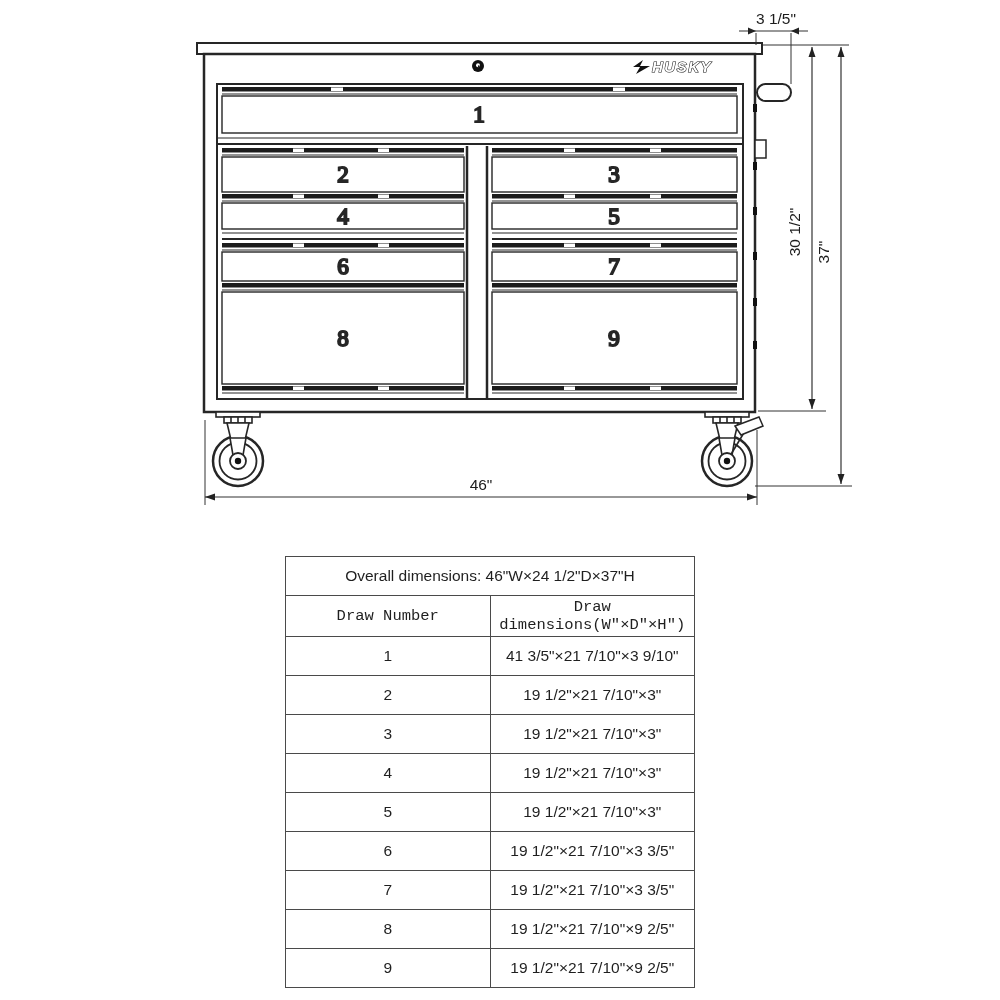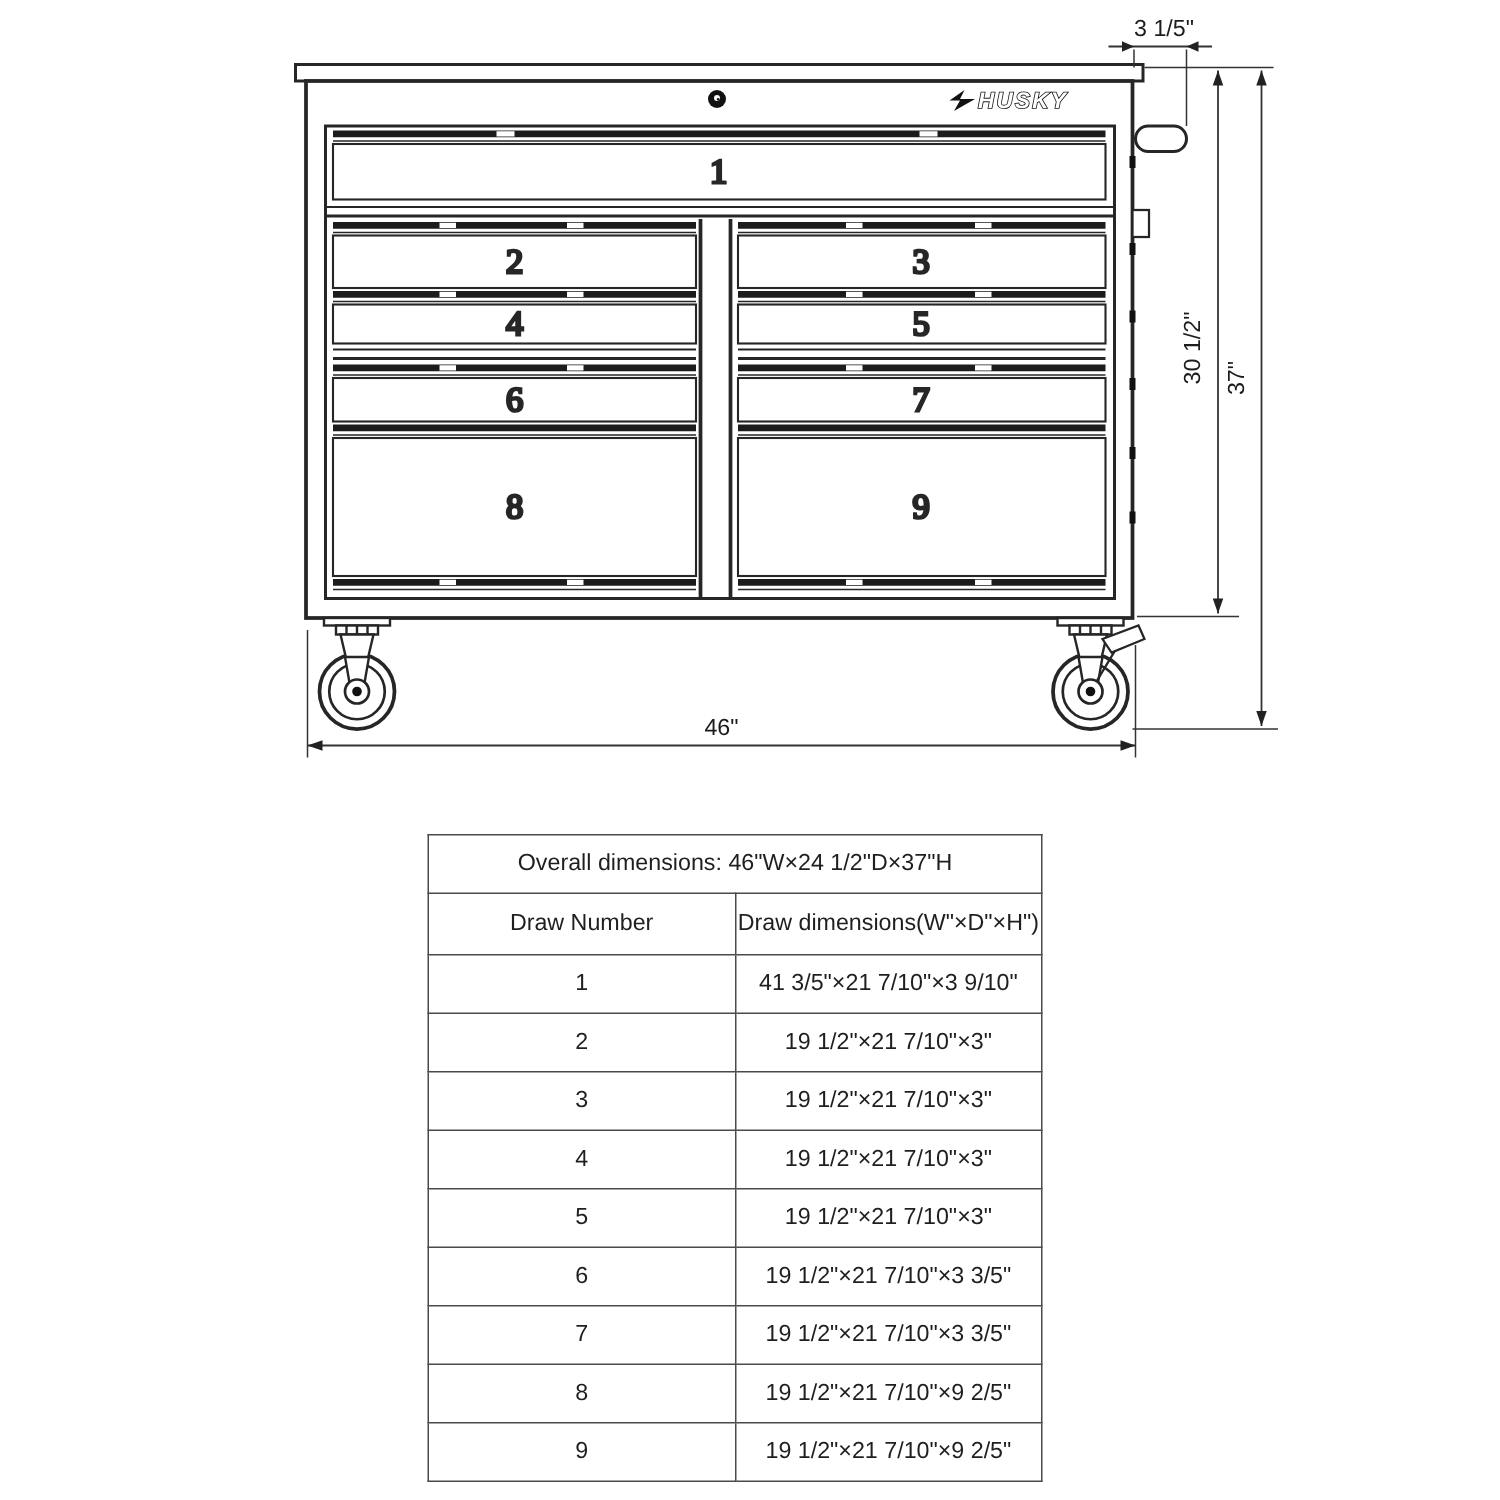--- a/index.html
+++ b/index.html
@@ -4,21 +4,21 @@
 <style>
   html,body{margin:0;padding:0;background:#ffffff;}
   body{width:1000px;height:1000px;position:relative;font-family:"Liberation Sans",sans-serif;}
   svg text{font-family:"Liberation Sans",sans-serif;fill:#1c1c1c;}
   svg text.drawer-num{font-family:"Liberation Serif",serif;font-size:23px;}
   svg text.dim-label{font-size:15.5px;}
   svg text.logo-text{font-weight:bold;font-style:italic;font-size:15px;fill:#ffffff;stroke:#111;stroke-width:1.1px;letter-spacing:1.5px;paint-order:stroke fill;}
   .dim-table{position:absolute;left:285px;top:556px;width:410px;border-collapse:collapse;table-layout:fixed;
              font-size:15.5px;color:#1f1f1f;background:#fff;}
   .dim-table td{border:1.5px solid #4a4a4a;text-align:center;vertical-align:middle;padding:0;height:38px;}
-  .dim-table tr.hdr2 td{height:40px;}
+  .dim-table tr.hdr2 td{height:40px;font-family:Liberation Mono, monospace;}
   .col-num{width:118px;}
 </style>
 </head>
 <body>
 
 
 
 <svg width="1000" height="545" viewBox="0 0 1000 545">
   <g stroke="#262626" fill="none" stroke-width="2">
 

